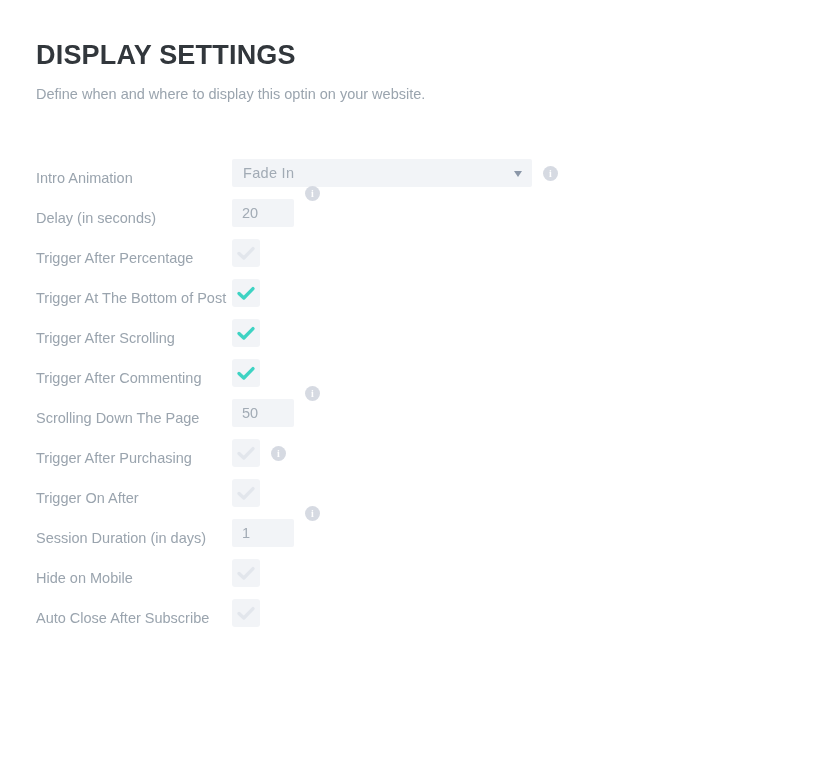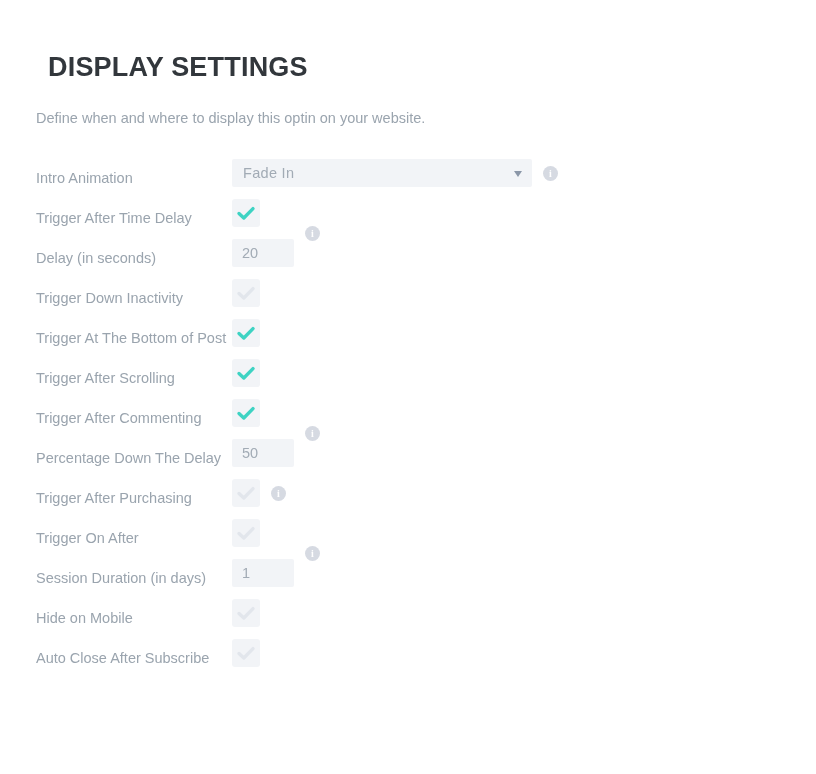--- a/index.html
+++ b/index.html
@@ -23,21 +23,21 @@
   }
 
   
   .header {
     position: absolute;
     left: 36px;
     top: 38px;
     width: 740px;
   }
   .page-title {
-    margin: 12px;
+    margin: 0;
     font-size: 27px;
     line-height: 34px;
     font-weight: bold;
     letter-spacing: 0.2px;
     color: #32373c;
     text-transform: uppercase;
   }
   .page-subtitle {
     margin: 0;
     padding-top: 12px;
@@ -198,78 +198,68 @@
           <div class="row-label">Intro Animation</div>
           <div class="row-control">
             <div class="select-box">
               <span class="select-value">Fade In</span>
               <span class="select-arrow"></span>
             </div>
             <span class="info-icon"></span>
           </div>
         </div>
         <div class="form-row">
-          <div class="row-label">Trigger After Time Delay</div>
+          <div class="row-label">Delay (in seconds)</div>
+          <div class="row-control">
+            <input type="text" class="num-input" value="20" style="">
+            <span class="info-icon"></span>
+          </div>
+        </div>
+        <div class="form-row">
+          <div class="row-label">Trigger After Percentage</div>
+          <div class="row-control">
+            <div class="checkbox unchecked">
+              <svg viewBox="0 0 20 16">
+                <polyline class="tick" points="3,8.5 7.8,13 17,3.6"></polyline>
+              </svg>
+            </div>
+          </div>
+        </div>
+        <div class="form-row">
+          <div class="row-label">Trigger At The Bottom of Post</div>
           <div class="row-control">
             <div class="checkbox checked">
               <svg viewBox="0 0 20 16">
                 <polyline class="tick" points="3,8.5 7.8,13 17,3.6"></polyline>
               </svg>
             </div>
           </div>
         </div>
         <div class="form-row">
-          <div class="row-label">Delay (in seconds)</div>
-          <div class="row-control">
-            <input type="text" class="num-input" value="20" style="">
-            <span class="info-icon"></span>
-          </div>
-        </div>
-        <div class="form-row">
-          <div class="row-label">Trigger Down Inactivity</div>
-          <div class="row-control">
-            <div class="checkbox unchecked">
-              <svg viewBox="0 0 20 16">
-                <polyline class="tick" points="3,8.5 7.8,13 17,3.6"></polyline>
-              </svg>
-            </div>
-          </div>
-        </div>
-        <div class="form-row">
-          <div class="row-label">Trigger At The Bottom of Post</div>
+          <div class="row-label">Trigger After Scrolling</div>
           <div class="row-control">
             <div class="checkbox checked">
               <svg viewBox="0 0 20 16">
                 <polyline class="tick" points="3,8.5 7.8,13 17,3.6"></polyline>
               </svg>
             </div>
           </div>
         </div>
         <div class="form-row">
-          <div class="row-label">Trigger After Scrolling</div>
+          <div class="row-label">Trigger After Commenting</div>
           <div class="row-control">
             <div class="checkbox checked">
               <svg viewBox="0 0 20 16">
                 <polyline class="tick" points="3,8.5 7.8,13 17,3.6"></polyline>
               </svg>
             </div>
           </div>
         </div>
         <div class="form-row">
-          <div class="row-label">Trigger After Commenting</div>
-          <div class="row-control">
-            <div class="checkbox checked">
-              <svg viewBox="0 0 20 16">
-                <polyline class="tick" points="3,8.5 7.8,13 17,3.6"></polyline>
-              </svg>
-            </div>
-          </div>
-        </div>
-        <div class="form-row">
-          <div class="row-label">Percentage Down The Delay</div>
+          <div class="row-label">Scrolling Down The Page</div>
           <div class="row-control">
             <input type="text" class="num-input" value="50" style="">
             <span class="info-icon"></span>
           </div>
         </div>
         <div class="form-row">
           <div class="row-label">Trigger After Purchasing</div>
           <div class="row-control">
             <div class="checkbox unchecked">
               <svg viewBox="0 0 20 16">

